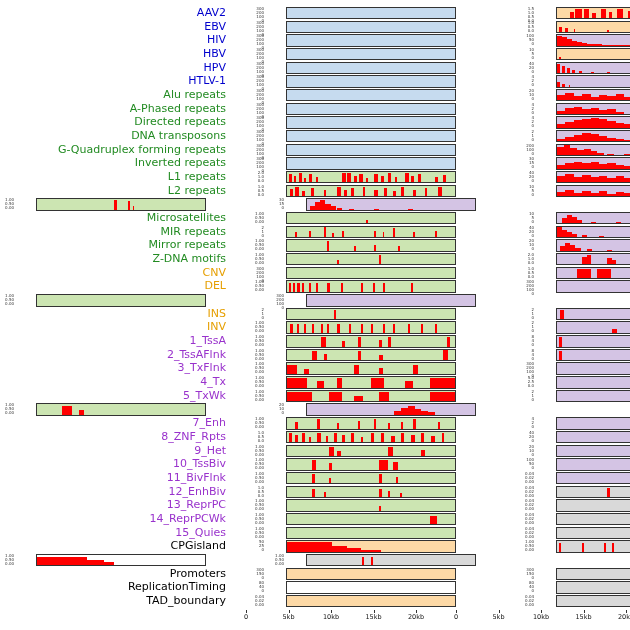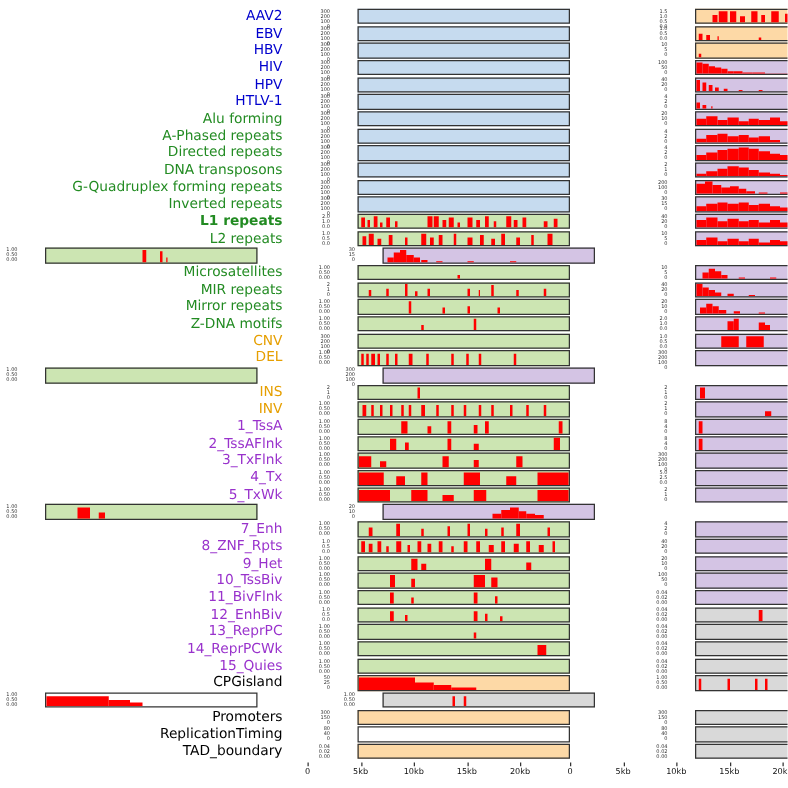--- a/index.html
+++ b/index.html
@@ -80,41 +80,20 @@
         </div>
     <div class="panel right" style="background: rgb(253, 217, 166);">
           <div class="bar" style="left: 1%; width: 2%; height: 50%; background: rgb(255, 0, 0);"></div>
           <div class="bar" style="left: 5%; width: 1.5%; height: 35%; background: rgb(255, 0, 0);"></div>
           <div class="bar" style="left: 10%; width: 1%; height: 25%; background: rgb(255, 0, 0);"></div>
           <div class="bar" style="left: 30%; width: 1%; height: 18%; background: rgb(255, 0, 0);"></div>
         </div>
   </div>
 
   <div class="track-row">
-    <div class="row-label" style="color: rgb(0, 0, 205);">HBV</div>
-    <div class="yticks mid">
-          <span>300</span>
-          <span>200</span>
-          <span>100</span>
-          <span>0</span>
-        </div>
-    <div class="panel mid" style="background: rgb(198, 219, 239);"></div>
-    <div class="spacer"></div>
-    <div class="yticks right">
-          <span>10</span>
-          <span>5</span>
-          <span>0</span>
-        </div>
-    <div class="panel right" style="background: rgb(253, 217, 166);">
-          <div class="bar" style="left: 1%; width: 1.5%; height: 25%; background: rgb(255, 0, 0);"></div>
-          <div class="bar" style="left: 45%; width: 55%; height: 92%; background: rgb(255, 0, 0);"></div>
-        </div>
-  </div>
-
-  <div class="track-row">
     <div class="row-label" style="color: rgb(0, 0, 205);">HIV</div>
     <div class="yticks mid">
           <span>300</span>
           <span>200</span>
           <span>100</span>
           <span>0</span>
         </div>
     <div class="panel mid" style="background: rgb(198, 219, 239);"></div>
     <div class="spacer"></div>
     <div class="yticks right">
@@ -131,20 +110,41 @@
           <div class="bar" style="left: 15%; width: 3%; height: 28%; background: rgb(255, 0, 0);"></div>
           <div class="bar" style="left: 18%; width: 4%; height: 20%; background: rgb(255, 0, 0);"></div>
           <div class="bar" style="left: 22%; width: 5%; height: 14%; background: rgb(255, 0, 0);"></div>
           <div class="bar" style="left: 27%; width: 6%; height: 10%; background: rgb(255, 0, 0);"></div>
           <div class="bar" style="left: 33%; width: 30%; height: 6%; background: rgb(255, 0, 0);"></div>
           <div class="bar" style="left: 63%; width: 37%; height: 4%; background: rgb(255, 0, 0);"></div>
         </div>
   </div>
 
   <div class="track-row">
+    <div class="row-label" style="color: rgb(0, 0, 205);">HBV</div>
+    <div class="yticks mid">
+          <span>300</span>
+          <span>200</span>
+          <span>100</span>
+          <span>0</span>
+        </div>
+    <div class="panel mid" style="background: rgb(198, 219, 239);"></div>
+    <div class="spacer"></div>
+    <div class="yticks right">
+          <span>10</span>
+          <span>5</span>
+          <span>0</span>
+        </div>
+    <div class="panel right" style="background: rgb(253, 217, 166);">
+          <div class="bar" style="left: 1%; width: 1.5%; height: 25%; background: rgb(255, 0, 0);"></div>
+          <div class="bar" style="left: 45%; width: 55%; height: 92%; background: rgb(255, 0, 0);"></div>
+        </div>
+  </div>
+
+  <div class="track-row">
     <div class="row-label" style="color: rgb(0, 0, 205);">HPV</div>
     <div class="yticks mid">
           <span>300</span>
           <span>200</span>
           <span>100</span>
           <span>0</span>
         </div>
     <div class="panel mid" style="background: rgb(198, 219, 239);"></div>
     <div class="spacer"></div>
     <div class="yticks right">
@@ -180,21 +180,21 @@
           <span>0</span>
         </div>
     <div class="panel right" style="background: rgb(212, 196, 228);">
           <div class="bar" style="left: 0%; width: 2%; height: 50%; background: rgb(255, 0, 0);"></div>
           <div class="bar" style="left: 3%; width: 1.5%; height: 30%; background: rgb(255, 0, 0);"></div>
           <div class="bar" style="left: 7%; width: 1%; height: 15%; background: rgb(255, 0, 0);"></div>
         </div>
   </div>
 
   <div class="track-row">
-    <div class="row-label" style="color: rgb(34, 139, 34);">Alu forming</div>
+    <div class="row-label" style="color: rgb(34, 139, 34);">Alu repeats</div>
     <div class="yticks mid">
           <span>300</span>
           <span>200</span>
           <span>100</span>
           <span>0</span>
         </div>
     <div class="panel mid" style="background: rgb(198, 219, 239);"></div>
     <div class="spacer"></div>
     <div class="yticks right">
           <span>20</span>
@@ -372,21 +372,21 @@
           <div class="bar" style="left: 30%; width: 5%; height: 55%; background: rgb(255, 0, 0);"></div>
           <div class="bar" style="left: 35%; width: 5%; height: 35%; background: rgb(255, 0, 0);"></div>
           <div class="bar" style="left: 40%; width: 5%; height: 25%; background: rgb(255, 0, 0);"></div>
           <div class="bar" style="left: 45%; width: 5%; height: 15%; background: rgb(255, 0, 0);"></div>
           <div class="bar" style="left: 55%; width: 5%; height: 10%; background: rgb(255, 0, 0);"></div>
           <div class="bar" style="left: 70%; width: 5%; height: 8%; background: rgb(255, 0, 0);"></div>
         </div>
   </div>
 
   <div class="track-row">
-    <div class="row-label" style="color: rgb(34, 139, 34); font-weight: bold;">L1 repeats</div>
+    <div class="row-label" style="color: rgb(34, 139, 34);">L1 repeats</div>
     <div class="yticks mid">
           <span>2.0</span>
           <span>1.0</span>
           <span>0.0</span>
         </div>
     <div class="panel mid" style="background: rgb(204, 229, 178);">
           <div class="bar" style="left: 1%; width: 2%; height: 85%; background: rgb(255, 0, 0);"></div>
           <div class="bar" style="left: 4%; width: 1.5%; height: 60%; background: rgb(255, 0, 0);"></div>
           <div class="bar" style="left: 7%; width: 2%; height: 90%; background: rgb(255, 0, 0);"></div>
           <div class="bar" style="left: 10%; width: 1.2%; height: 45%; background: rgb(255, 0, 0);"></div>

